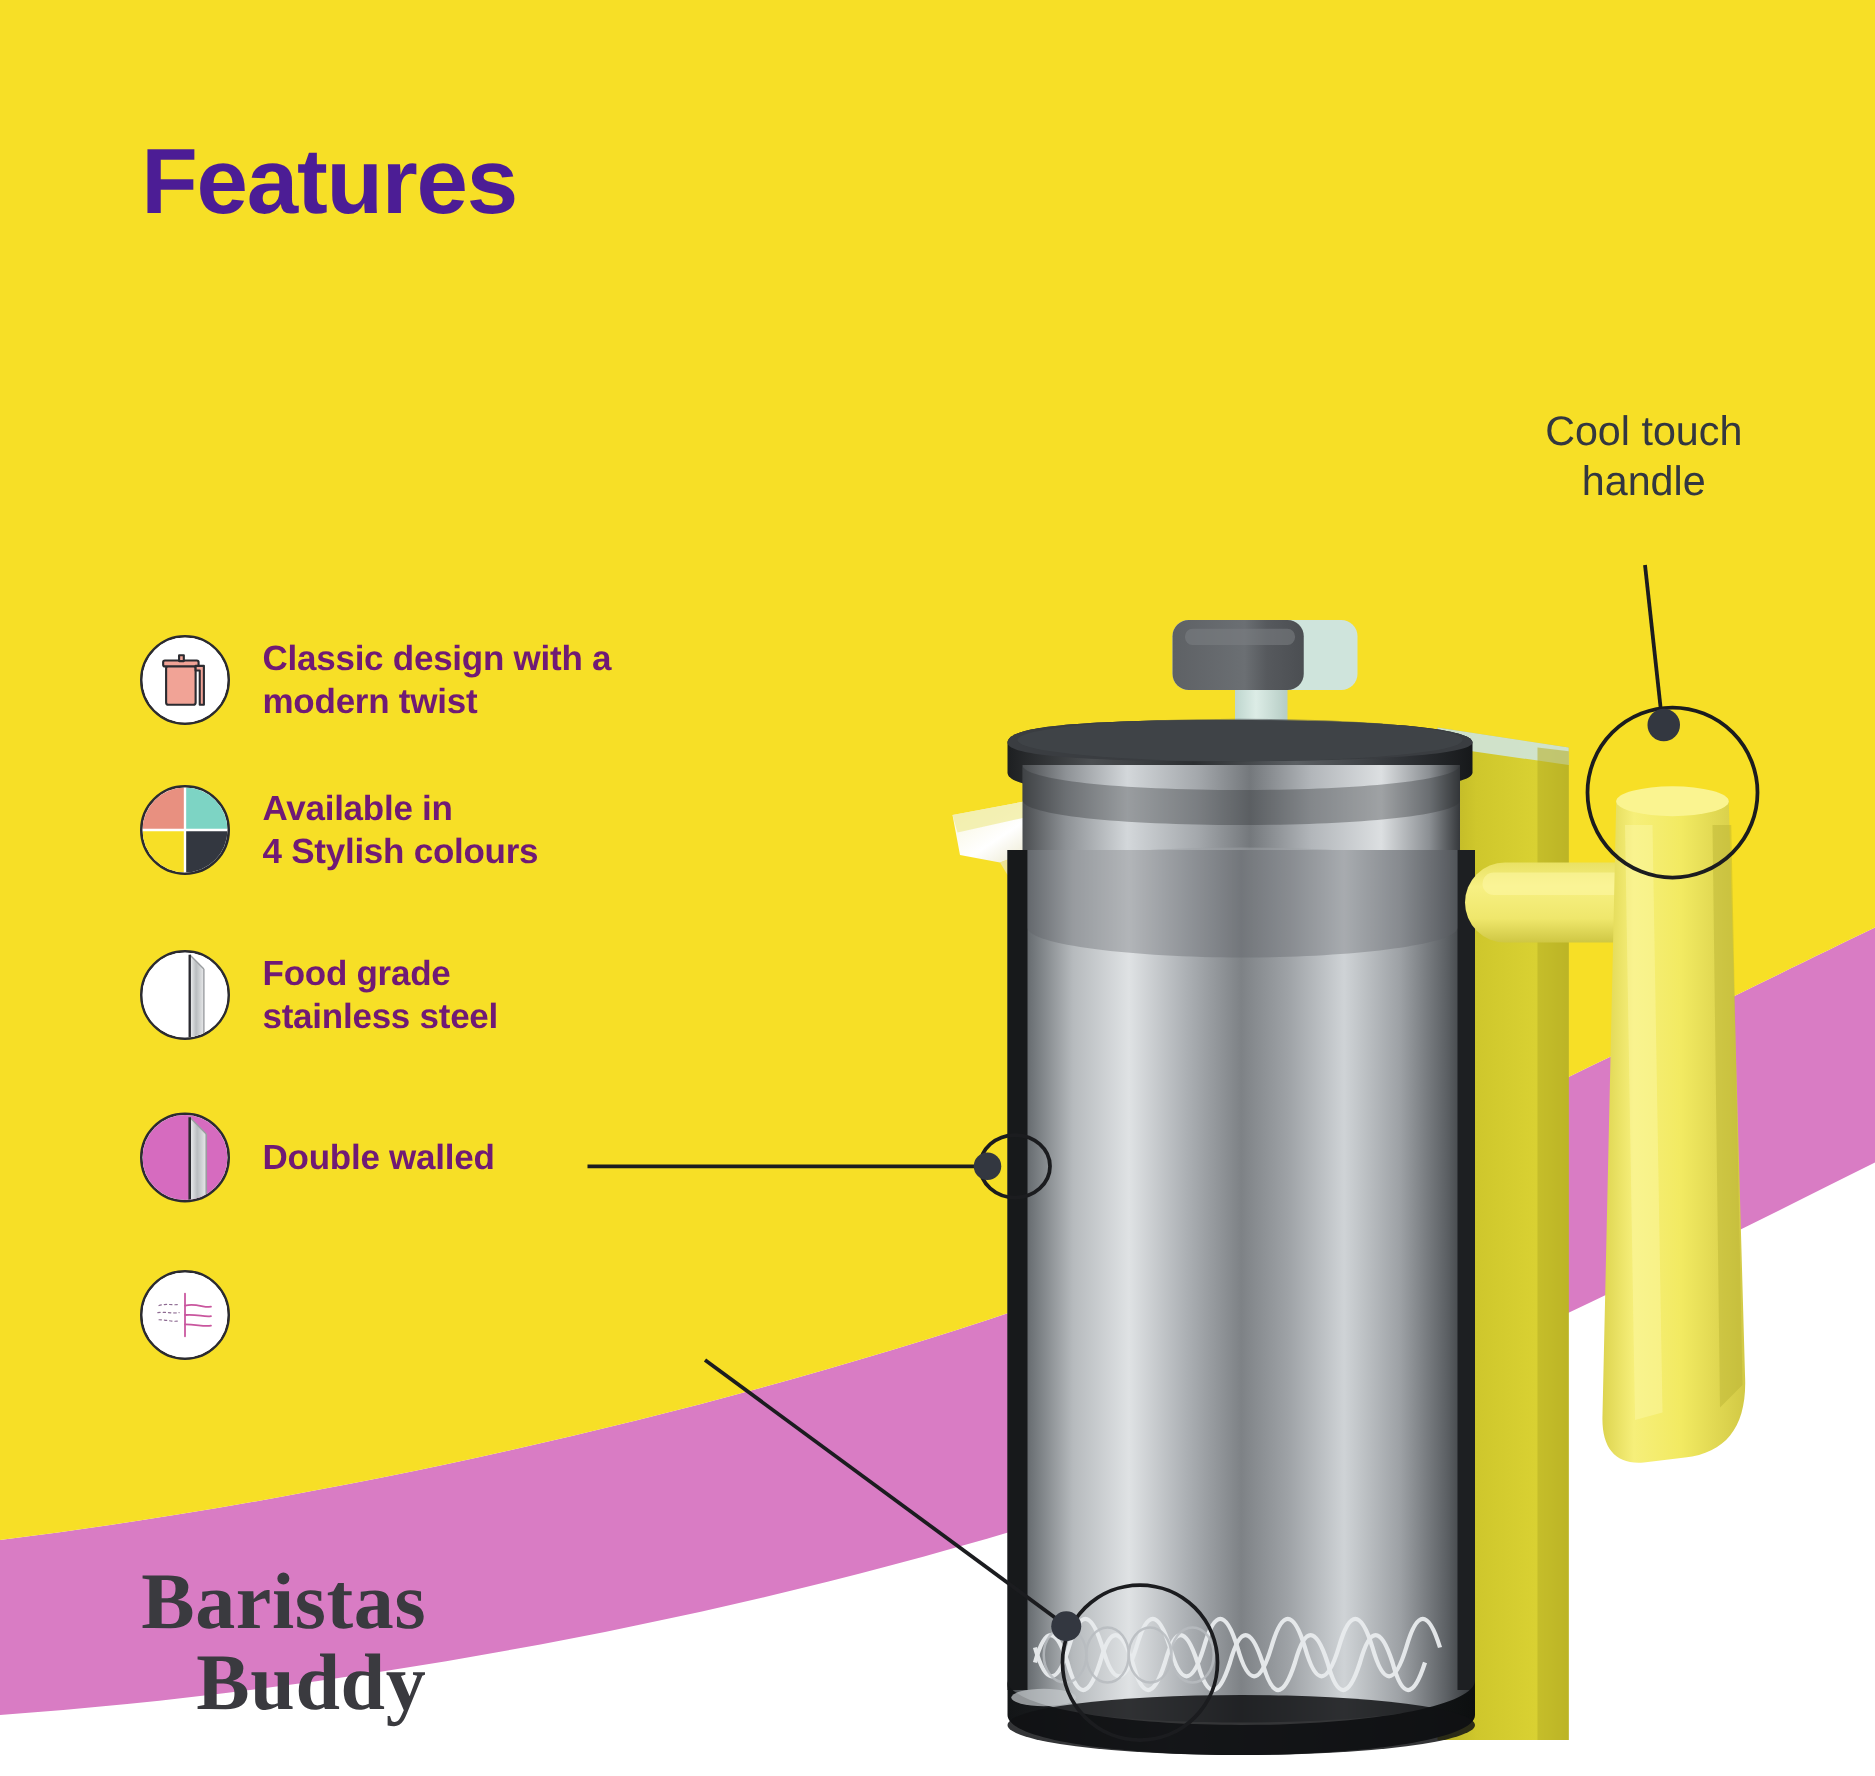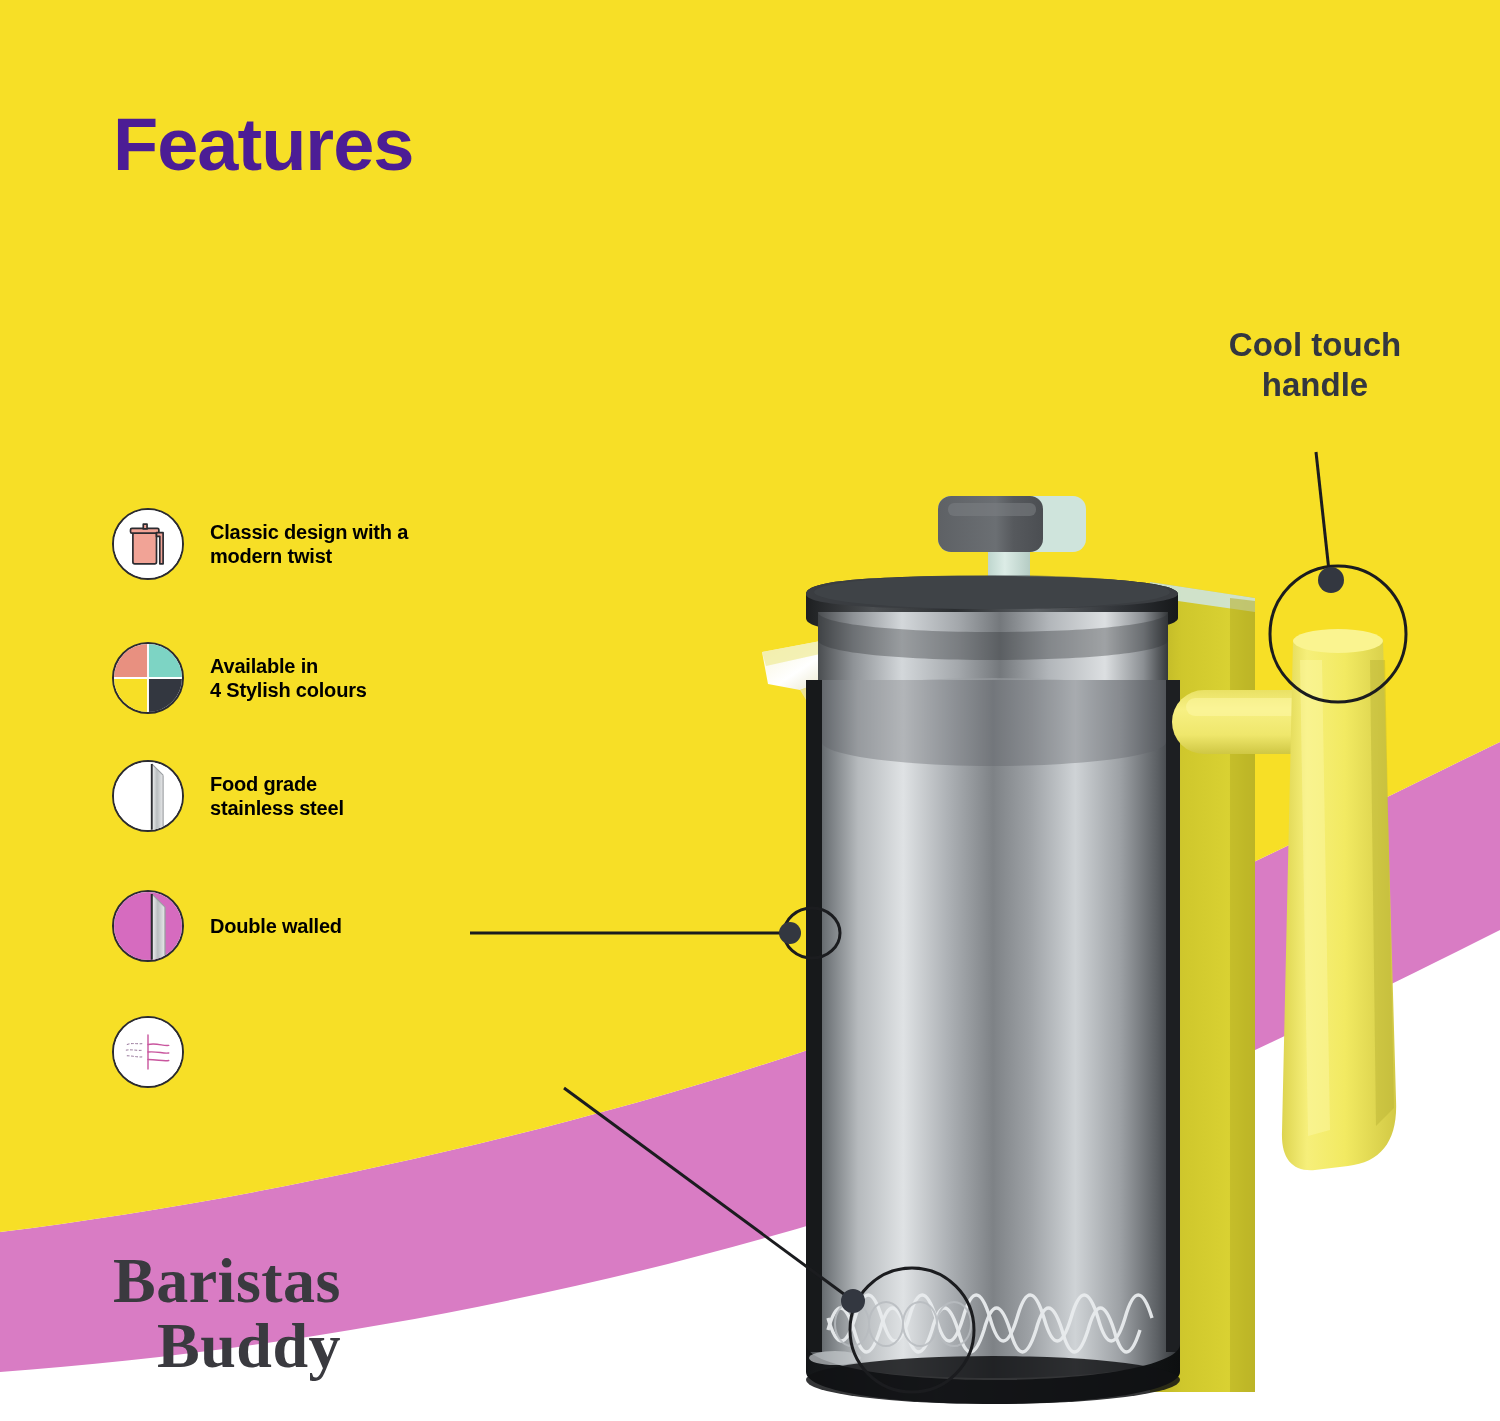--- a/index.html
+++ b/index.html
@@ -32,28 +32,28 @@
   .feature-row {
     position:absolute; left:0; display:flex; align-items:center; gap:26px;
   }
   .feature-icon {
     width:72px; height:72px; flex:0 0 72px; border-radius:50%;
     background:#ffffff; border:2.5px solid #2b2b30;
     overflow:hidden; position:relative;
   }
   .feature-icon svg { display:block; width:100%; height:100%; }
   .feature-label {
-    font-size:20px; font-weight:bold; color:#000000; line-height:1.22;
+    font-size:28px; font-weight:bold; color:#701a75; line-height:1.22;
     letter-spacing:-0.2px; white-space:pre-line;
   }
 
   
   .callout-label {
     position:absolute; left:1190px; top:325px; width:250px;
-    text-align:center; font-size:33px; font-weight:bold;
+    text-align:center; font-size:33px; font-weight:normal;
     color:#333740; line-height:1.2; white-space:pre-line;
   }
 
   
   .anno { position:absolute; inset:0; width:100%; height:100%; pointer-events:none; }
 
   
   .product { position:absolute; left:0; top:0; width:1500px; height:1421px; }
 
   
@@ -95,21 +95,21 @@
             <rect x="17.5" y="19.5" width="30" height="5" rx="1.5" fill="#F1A396"></rect>
             <rect x="31" y="15" width="4" height="5" fill="#F1A396"></rect>
             <path d="M45 24 L52 24 L52 57 L48.5 57 L48.5 28 L45 28 Z" fill="#F1A396"></path>
           </g>
         </svg>
       </div>
       <div class="feature-label">Classic design with a
 modern twist</div>
     </div>
 
-    <div class="feature-row" style="top:134px;">
+    <div class="feature-row" style="top:120px;">
       <div class="feature-icon">
         <svg viewBox="0 0 72 72">
           <rect x="0" y="0" width="36" height="36" fill="#E89080"></rect>
           <rect x="36" y="0" width="36" height="36" fill="#7DD4C4"></rect>
           <rect x="0" y="36" width="36" height="36" fill="#F7DF26"></rect>
           <rect x="36" y="36" width="36" height="36" fill="#333740"></rect>
           <line x1="36" y1="0" x2="36" y2="72" stroke="#ffffff" stroke-width="2"></line>
           <line x1="0" y1="36" x2="72" y2="36" stroke="#ffffff" stroke-width="2"></line>
         </svg>
       </div>

